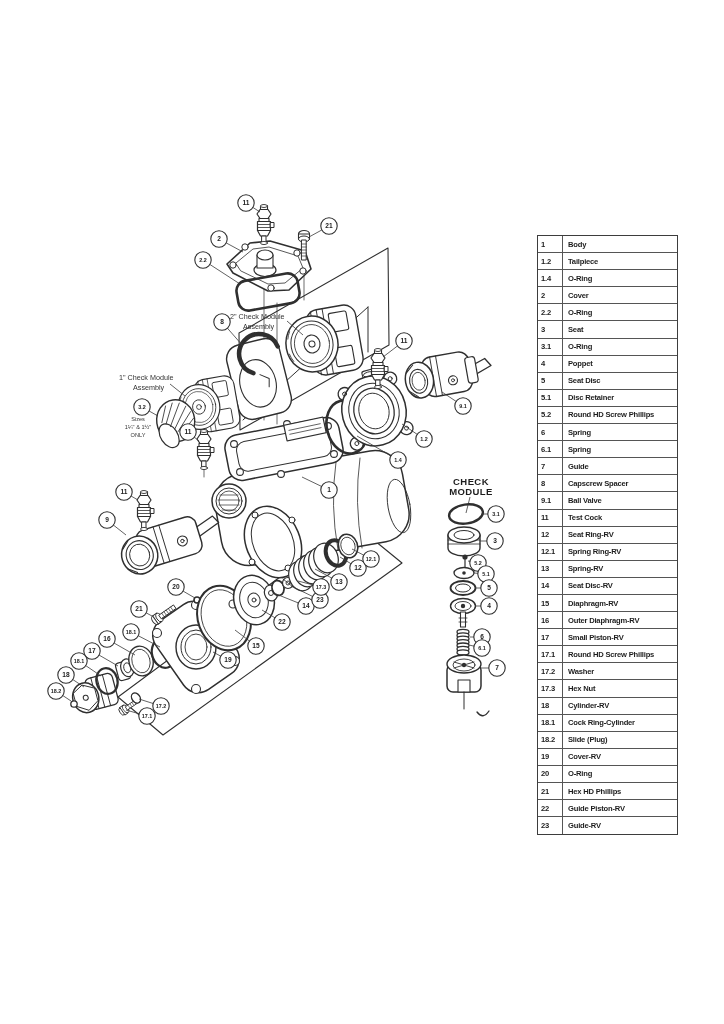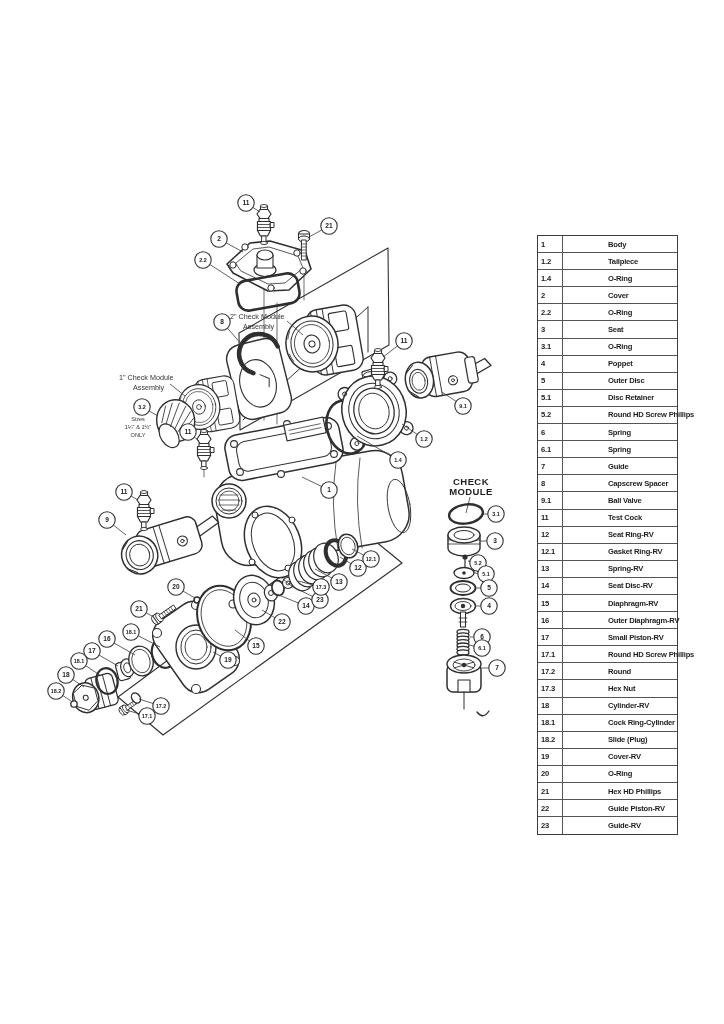--- a/index.html
+++ b/index.html
@@ -10,21 +10,21 @@
   
   #parts-table{position:absolute;left:537px;top:235px;width:141px;
     border:1.4px solid #3d3d3d;background:#fff;box-sizing:border-box;}
   .trow{display:grid;grid-template-columns:25px 1fr;height:17.1px;
     border-bottom:1px solid #555;box-sizing:border-box;}
   .trow:last-child{border-bottom:none;}
   .tnum{border-right:1px solid #555;display:flex;align-items:center;
     padding-left:3px;font-size:7.6px;font-weight:bold;color:#1d1d1d;
     letter-spacing:-0.2px;}
   .tname{display:flex;align-items:center;padding-left:5px;font-size:7.6px;
-    font-weight:bold;color:#1d1d1d;letter-spacing:-0.2px;white-space:nowrap;margin-left:40px;}
+    font-weight:bold;color:#1d1d1d;letter-spacing:-0.2px;white-space:nowrap;}
   
   .ln{stroke:#2f2f2f;fill:none;stroke-linecap:round;stroke-linejoin:round;}
   .wh{fill:#fff;stroke:#2f2f2f;stroke-linecap:round;stroke-linejoin:round;}
   .leader{stroke:#3a3a3a;stroke-width:0.8;fill:none;}
   .co-circle{fill:#fff;stroke:#2f2f2f;stroke-width:1.1;}
   .co-text{font:700 6.6px "Liberation Sans",sans-serif;fill:#222;
     text-anchor:middle;}
   .co-sm{font-size:5.4px;}
   .lbl{font:400 7.2px "Liberation Sans",sans-serif;fill:#333;}
   .lbl-sm{font:400 5.6px "Liberation Sans",sans-serif;fill:#333;
@@ -628,21 +628,21 @@
       <div class="trow">
         <div class="tnum">3.1</div>
         <div class="tname">O-Ring</div>
       </div>
       <div class="trow">
         <div class="tnum">4</div>
         <div class="tname">Poppet</div>
       </div>
       <div class="trow">
         <div class="tnum">5</div>
-        <div class="tname">Outer Disc</div>
+        <div class="tname">Seat Disc</div>
       </div>
       <div class="trow">
         <div class="tnum">5.1</div>
         <div class="tname">Disc Retainer</div>
       </div>
       <div class="trow">
         <div class="tnum">5.2</div>
         <div class="tname">Round HD Screw Phillips</div>
       </div>
       <div class="trow">
@@ -668,21 +668,21 @@
       <div class="trow">
         <div class="tnum">11</div>
         <div class="tname">Test Cock</div>
       </div>
       <div class="trow">
         <div class="tnum">12</div>
         <div class="tname">Seat Ring-RV</div>
       </div>
       <div class="trow">
         <div class="tnum">12.1</div>
-        <div class="tname">Gasket Ring-RV</div>
+        <div class="tname">Spring Ring-RV</div>
       </div>
       <div class="trow">
         <div class="tnum">13</div>
         <div class="tname">Spring-RV</div>
       </div>
       <div class="trow">
         <div class="tnum">14</div>
         <div class="tname">Seat Disc-RV</div>
       </div>
       <div class="trow">
@@ -696,21 +696,21 @@
       <div class="trow">
         <div class="tnum">17</div>
         <div class="tname">Small Piston-RV</div>
       </div>
       <div class="trow">
         <div class="tnum">17.1</div>
         <div class="tname">Round HD Screw Phillips</div>
       </div>
       <div class="trow">
         <div class="tnum">17.2</div>
-        <div class="tname">Round</div>
+        <div class="tname">Washer</div>
       </div>
       <div class="trow">
         <div class="tnum">17.3</div>
         <div class="tname">Hex Nut</div>
       </div>
       <div class="trow">
         <div class="tnum">18</div>
         <div class="tname">Cylinder-RV</div>
       </div>
       <div class="trow">

